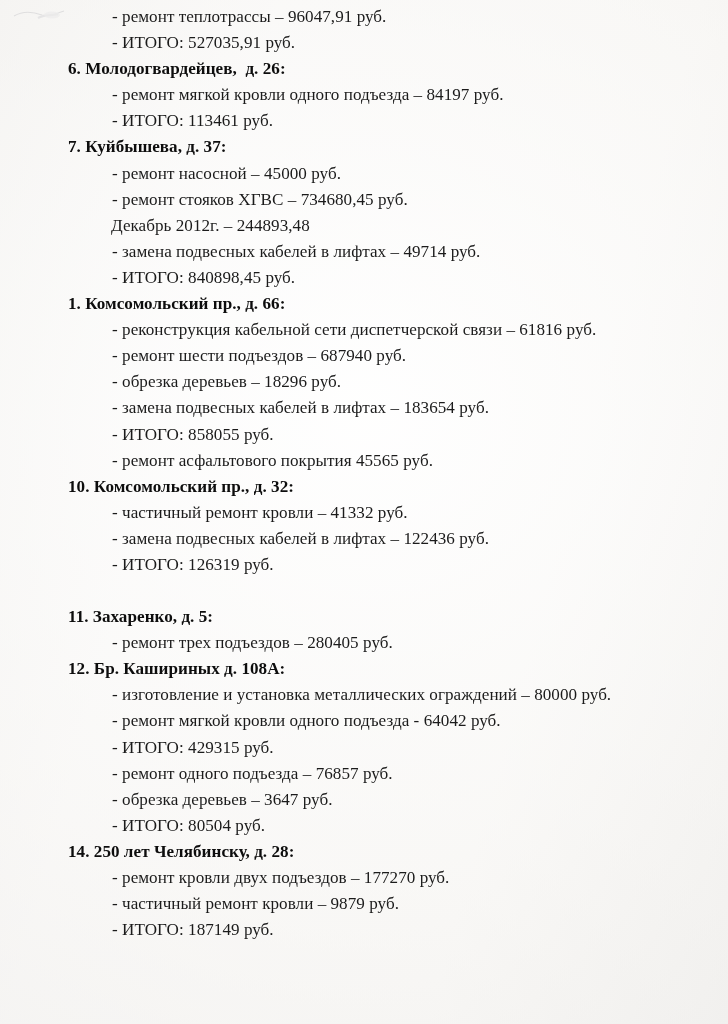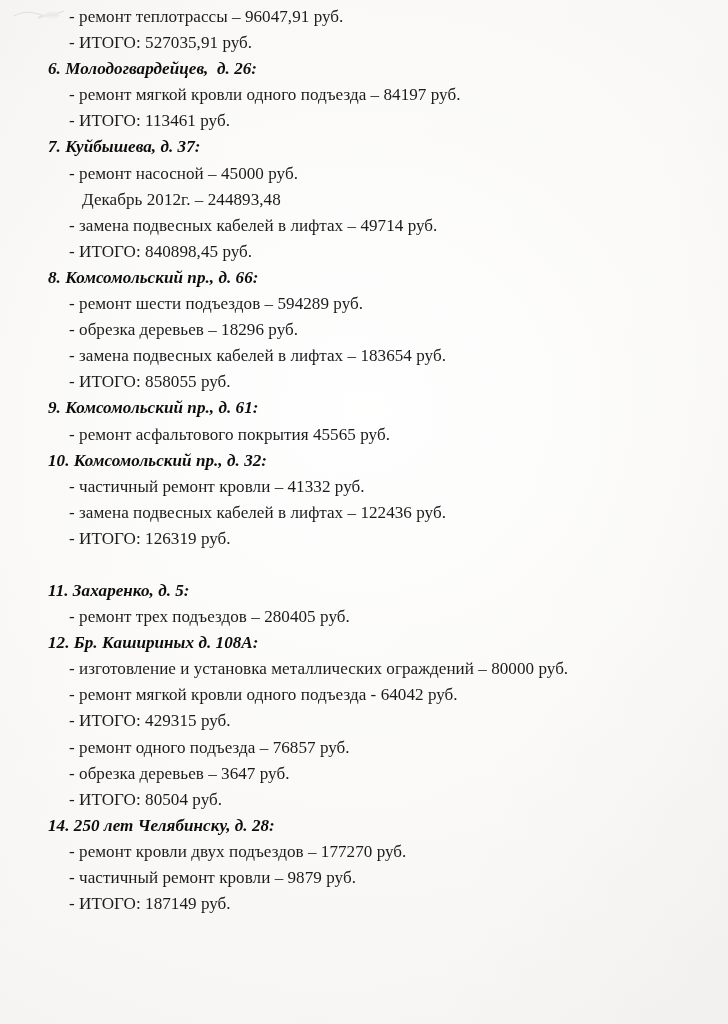--- a/index.html
+++ b/index.html
@@ -43,29 +43,28 @@
   .line {
     position: relative;
     white-space: pre;
     font-size: 17.1px;
     line-height: 26.1px;
     letter-spacing: 0.04px;
     color: #1b1b1b;
   }
   .line.header {
     font-weight: bold;
-    padding-left: 48px;
+    padding-left: 68px;
     color: #0d0d0d;
-    font-style: italic;
   }
   .line.bullet {
-    padding-left: 69px;
+    padding-left: 112px;
   }
   .line.subnote {
-    padding-left: 82px;
+    padding-left: 111px;
   }
   .line.spacer {
     height: 26px;
   }
 
   
   #content { padding-top: 4px; }
 </style>
 </head>
 <body>
@@ -83,29 +82,30 @@
   <div id="content">
 
     <div id="body-lines">
         <div class="line bullet">- ремонт теплотрассы – 96047,91 руб.</div>
         <div class="line bullet">- ИТОГО: 527035,91 руб.</div>
         <div class="line header">6. Молодогвардейцев,  д. 26:</div>
         <div class="line bullet">- ремонт мягкой кровли одного подъезда – 84197 руб.</div>
         <div class="line bullet">- ИТОГО: 113461 руб.</div>
         <div class="line header">7. Куйбышева, д. 37:</div>
         <div class="line bullet">- ремонт насосной – 45000 руб.</div>
+        <div class="line bullet">- ремонт стояков ХГВС – 734680,45 руб.</div>
         <div class="line subnote">Декабрь 2012г. – 244893,48</div>
         <div class="line bullet">- замена подвесных кабелей в лифтах – 49714 руб.</div>
         <div class="line bullet">- ИТОГО: 840898,45 руб.</div>
-        <div class="line header">8. Комсомольский пр., д. 66:</div>
-        <div class="line bullet">- ремонт шести подъездов – 594289 руб.</div>
+        <div class="line header">1. Комсомольский пр., д. 66:</div>
+        <div class="line bullet">- реконструкция кабельной сети диспетчерской связи – 61816 руб.</div>
+        <div class="line bullet">- ремонт шести подъездов – 687940 руб.</div>
         <div class="line bullet">- обрезка деревьев – 18296 руб.</div>
         <div class="line bullet">- замена подвесных кабелей в лифтах – 183654 руб.</div>
         <div class="line bullet">- ИТОГО: 858055 руб.</div>
-        <div class="line header">9. Комсомольский пр., д. 61:</div>
         <div class="line bullet">- ремонт асфальтового покрытия 45565 руб.</div>
         <div class="line header">10. Комсомольский пр., д. 32:</div>
         <div class="line bullet">- частичный ремонт кровли – 41332 руб.</div>
         <div class="line bullet">- замена подвесных кабелей в лифтах – 122436 руб.</div>
         <div class="line bullet">- ИТОГО: 126319 руб.</div>
         <div class="line spacer"></div>
         <div class="line header">11. Захаренко, д. 5:</div>
         <div class="line bullet">- ремонт трех подъездов – 280405 руб.</div>
         <div class="line header">12. Бр. Кашириных д. 108А:</div>
         <div class="line bullet">- изготовление и установка металлических ограждений – 80000 руб.</div>

